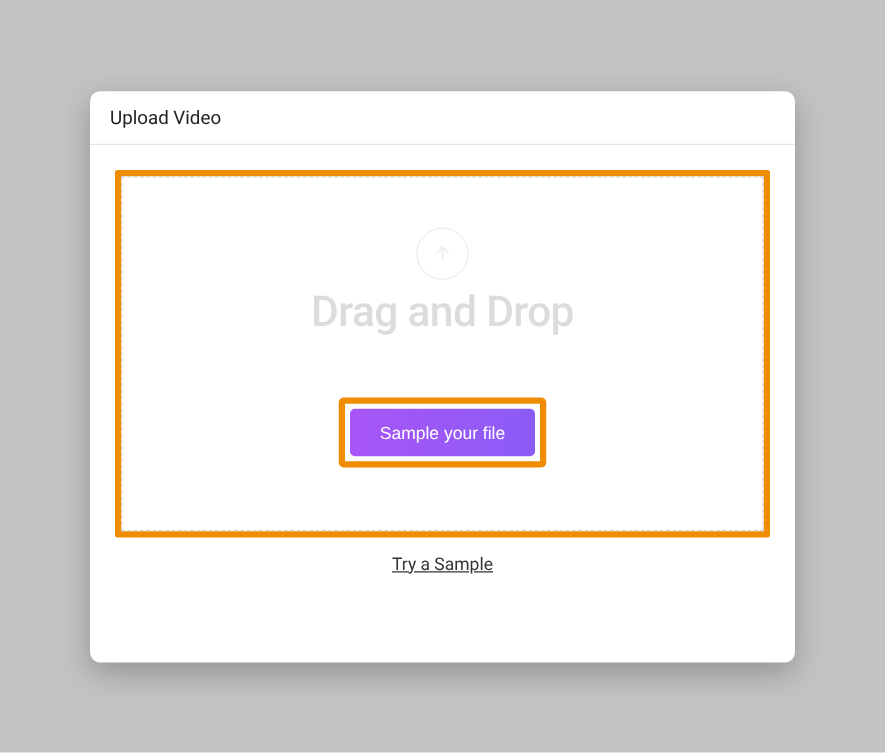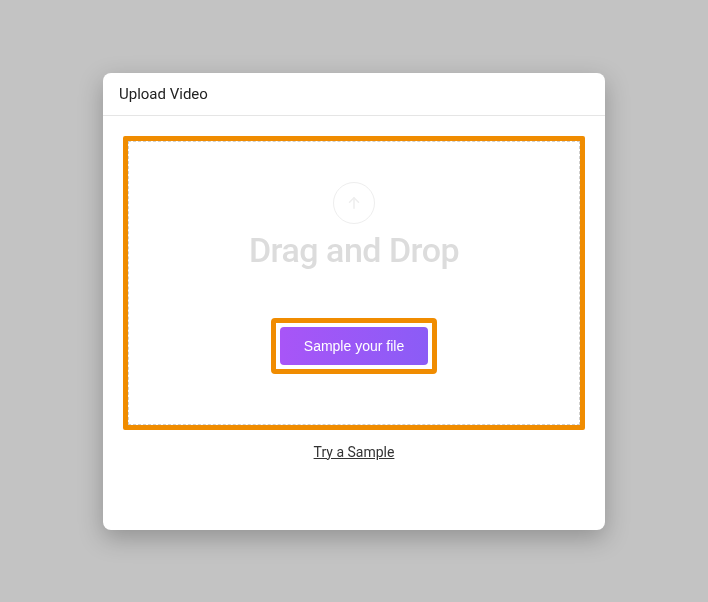--- a/index.html
+++ b/index.html
@@ -10,21 +10,21 @@
     body {
       width: 708px;
       height: 602px;
       background: #c3c3c3;
       font-family: -apple-system, BlinkMacSystemFont, "Segoe UI", Roboto, Helvetica, Arial, sans-serif;
       display: flex;
       align-items: center;
       justify-content: center;
     }
     .modal {
-      width: 502px;
+      width: 564px;
       background: #fff;
       border-radius: 8px;
       box-shadow: 0 8px 24px rgba(0,0,0,0.25);
       overflow: hidden;
     }
     .modal-header {
       padding: 12px 16px;
       font-size: 15px;
       color: #222;
       border-bottom: 1px solid #e5e5e5;

